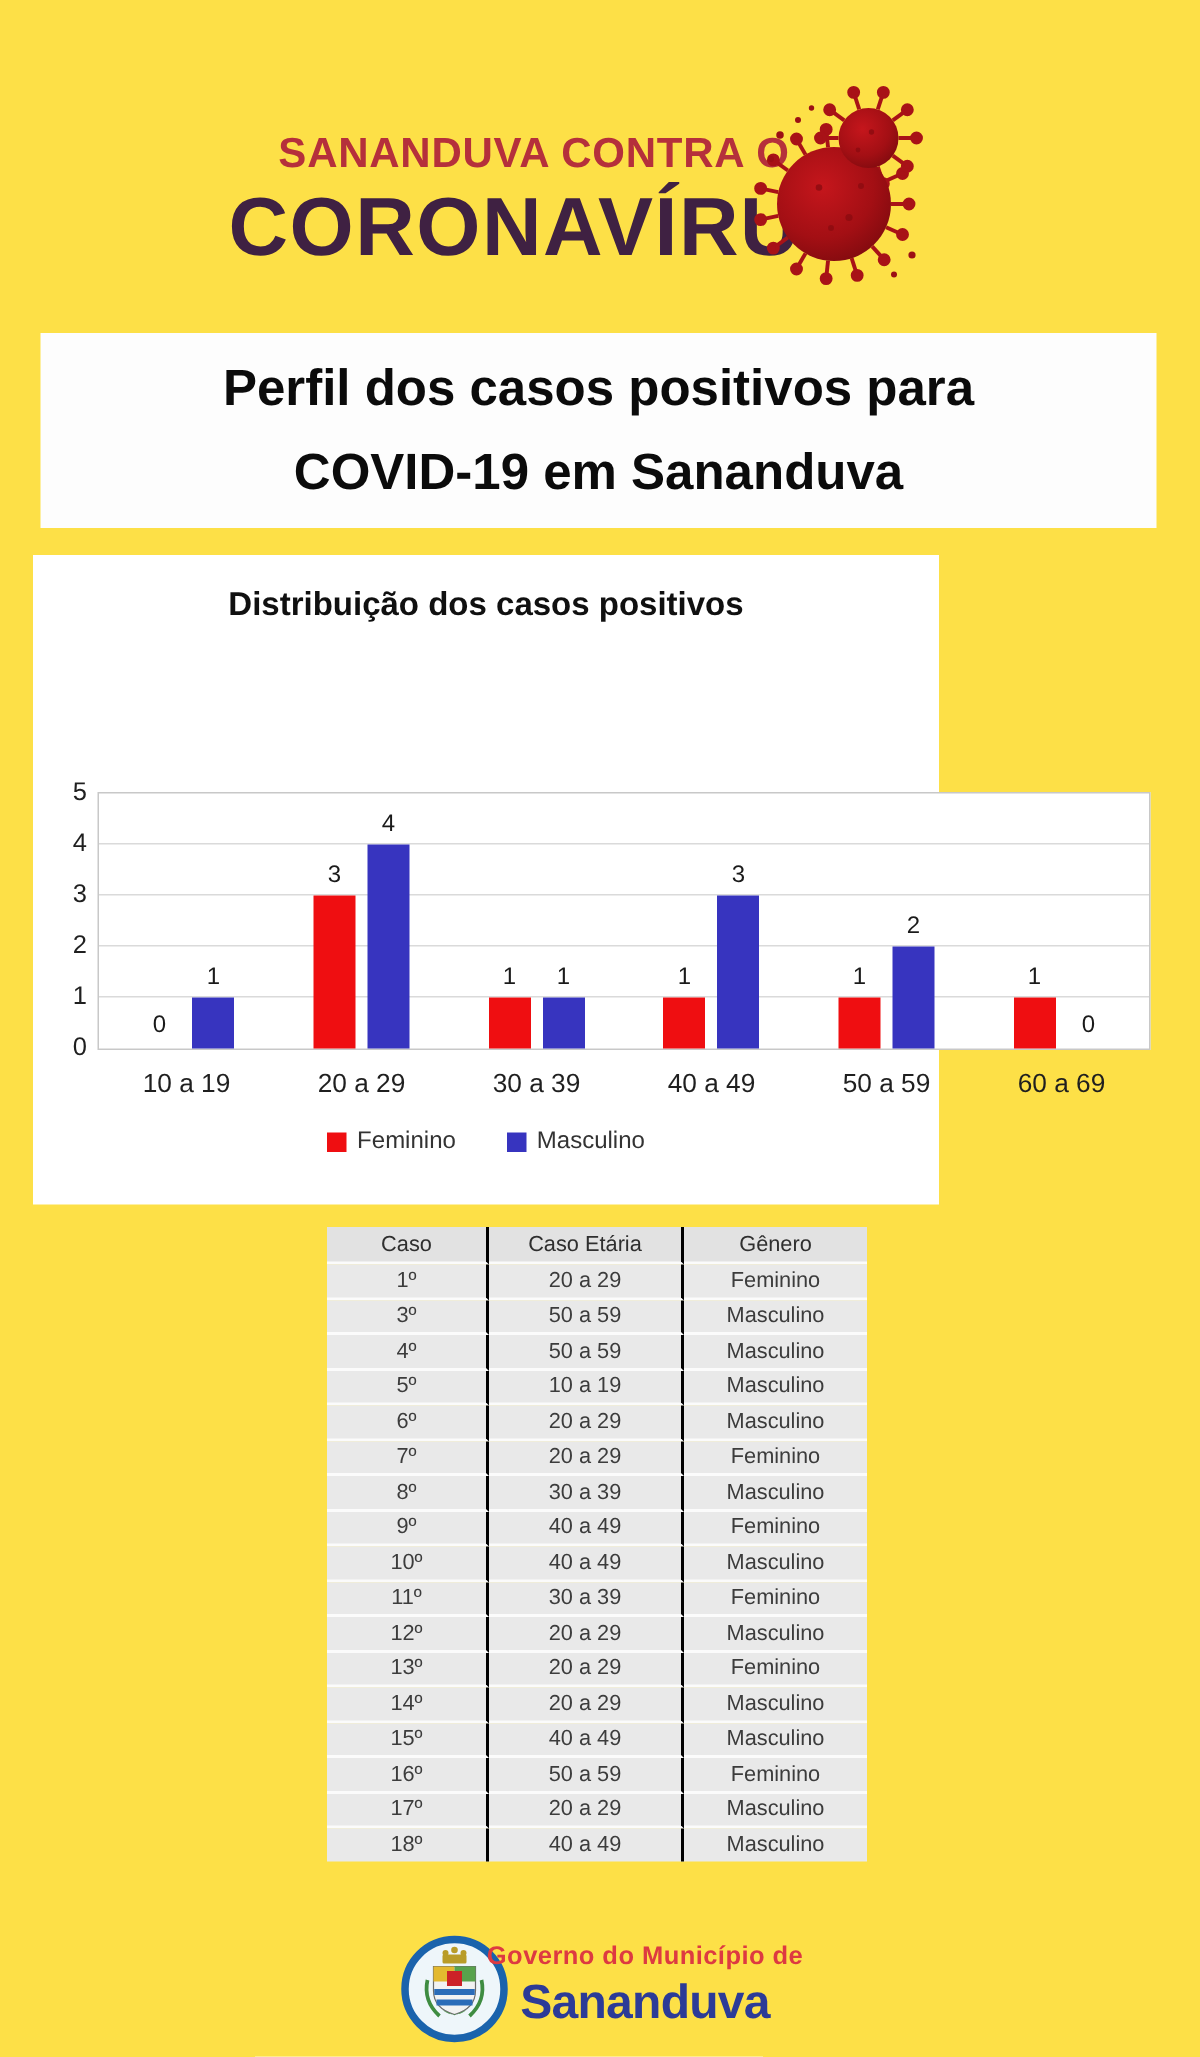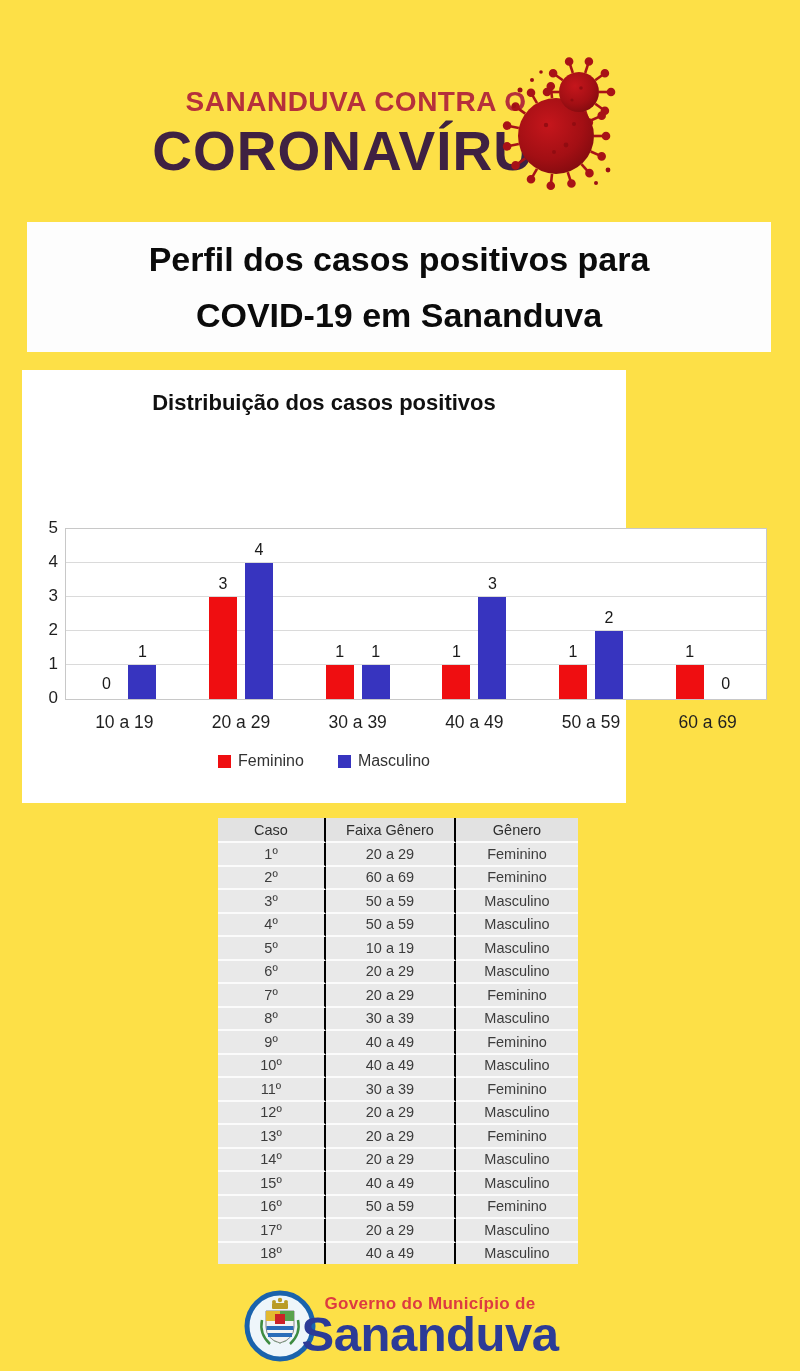--- a/index.html
+++ b/index.html
@@ -70,21 +70,21 @@
   .case-table th:last-child, .case-table td:last-child{ border-right:none; }
   .case-table tr:last-child td{ border-bottom:none; }
   
   .footer{
     position:absolute; top:1288px; left:0; width:100%;
     display:flex; justify-content:center; align-items:flex-start;
   }
   .crest-svg{ flex:0 0 auto; }
   .footer-text{ margin-left:-16px; padding-top:6px; text-align:center; }
   .footer-line1{ font-size:17px; font-weight:bold; color:#dd3a41; letter-spacing:.3px; }
-  .footer-line2{ font-size:49px; font-weight:bold; color:#2c3b97; line-height:40px; letter-spacing:-.5px; }
+  .footer-line2{ font-size:32px; font-weight:bold; color:#2c3b97; line-height:40px; letter-spacing:-.5px; }
 </style>
 </head>
 <body>
 
 <div class="root">
 
   <div class="hdr-line1">SANANDUVA CONTRA O</div>
   <div class="hdr-line2">CORONAVÍRUS</div>
 
   <svg class="virus-svg" width="140" height="155" viewBox="0 0 140 155">
@@ -230,33 +230,28 @@
 
   <table class="case-table">
     <colgroup>
         <col class="c0">
         <col class="c1">
         <col class="c2">
       </colgroup>
     <thead>
         <tr id="table-head-row">
           <th>Caso</th>
-          <th>Faixa Gênero</th>
+          <th>Caso Etária</th>
           <th>Gênero</th>
         </tr>
       </thead>
     <tbody id="table-body">
         <tr>
           <td>1º</td>
           <td>20 a 29</td>
-          <td>Feminino</td>
-        </tr>
-        <tr>
-          <td>2º</td>
-          <td>60 a 69</td>
           <td>Feminino</td>
         </tr>
         <tr>
           <td>3º</td>
           <td>50 a 59</td>
           <td>Masculino</td>
         </tr>
         <tr>
           <td>4º</td>
           <td>50 a 59</td>

